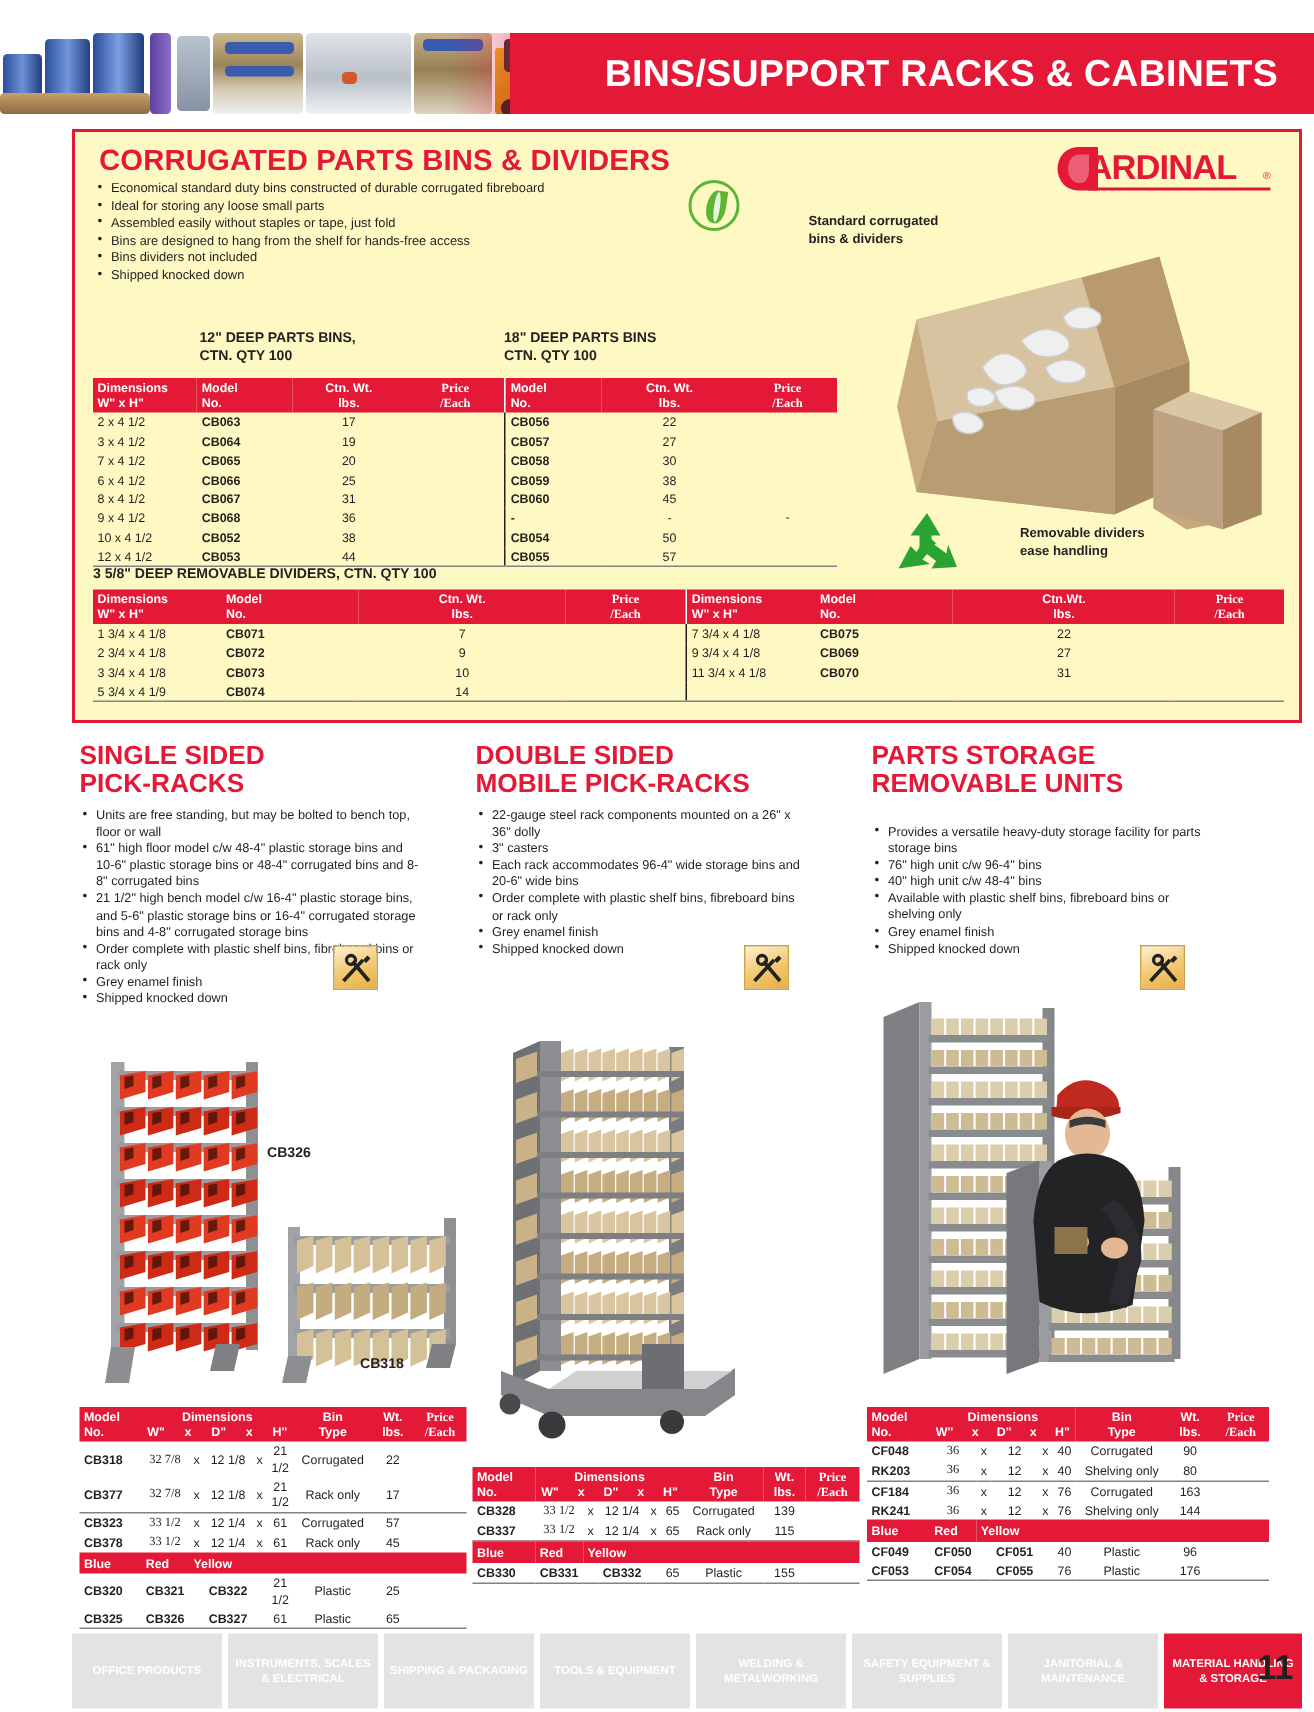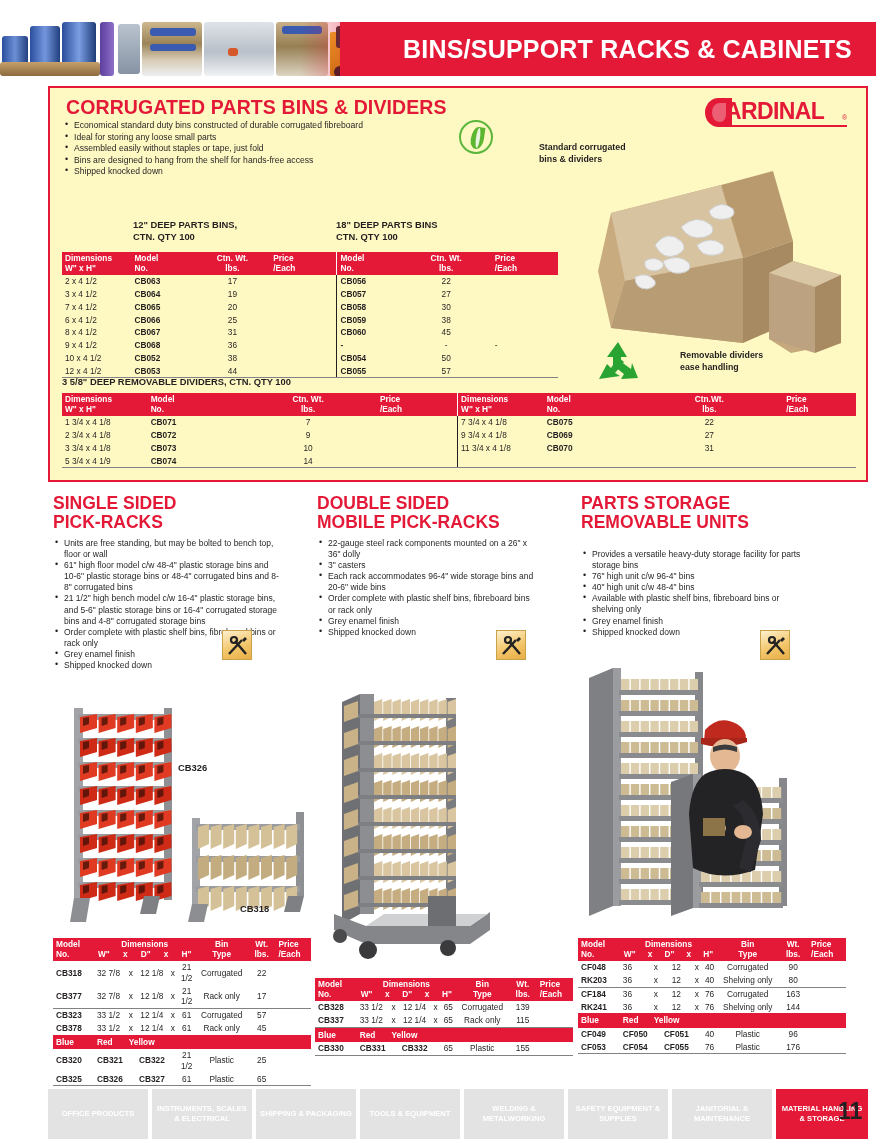--- a/index.html
+++ b/index.html
@@ -60,21 +60,21 @@
   
   .boxart{position:absolute;}
   .recycle{position:absolute;width:46px;height:42px;}
 
   
   table.pt{border-collapse:collapse;position:absolute;font-size:8.3px;}
   table.pt th{background:#e31937;color:#fff;font-weight:bold;font-size:8.3px;
       padding:2px 3px;line-height:9.6px;vertical-align:top;}
   table.pt td{padding:1.1px 3px;line-height:10.6px;color:#231f20;}
   .tsub{font-size:9.4px;font-weight:bold;line-height:12px;position:absolute;color:#231f20;}
-  .cleft{text-align:left;} .cctr{text-align:center;} .crt{text-align:left;}
+  .cleft{text-align:left;} .cctr{text-align:center;} .crt{text-align:center;font-family:Liberation Serif, serif;}
   .mdl{font-weight:bold;}
   .vsep{border-left:1.2px solid #231f20;}
   .botrule{border-bottom:1.5px solid #808285;}
 
   
   .secttl{position:absolute;color:#e31937;font-size:17.5px;font-weight:bold;line-height:19px;}
   ul.sfeat{list-style:none;margin:0;padding:0;position:absolute;}
   ul.sfeat li{font-size:8.5px;line-height:11.1px;padding-left:9px;position:relative;}
   ul.sfeat li:before{content:"•";position:absolute;left:0;top:-1px;font-size:9px;}
 
@@ -128,20 +128,21 @@
 
   <div class="topbox">
 
     <div class="h1red">CORRUGATED PARTS BINS &amp; DIVIDERS</div>
 
     <ul class="feat" id="topFeatures" style="left:14px;top:32px;width:400px;">
         <li>Economical standard duty bins constructed of durable corrugated fibreboard</li>
         <li>Ideal for storing any loose small parts</li>
         <li>Assembled easily without staples or tape, just fold</li>
         <li>Bins are designed to hang from the shelf for hands-free access</li>
+        <li>Bins dividers not included</li>
         <li>Shipped knocked down</li>
       </ul>
 
     <div class="leafbadge" style="left:409px;top:32px;">
       <div class="lf"></div>
         <div class="lf2"></div>
     </div>
 
     <div class="cardinal">
       <div class="cmark"></div>

